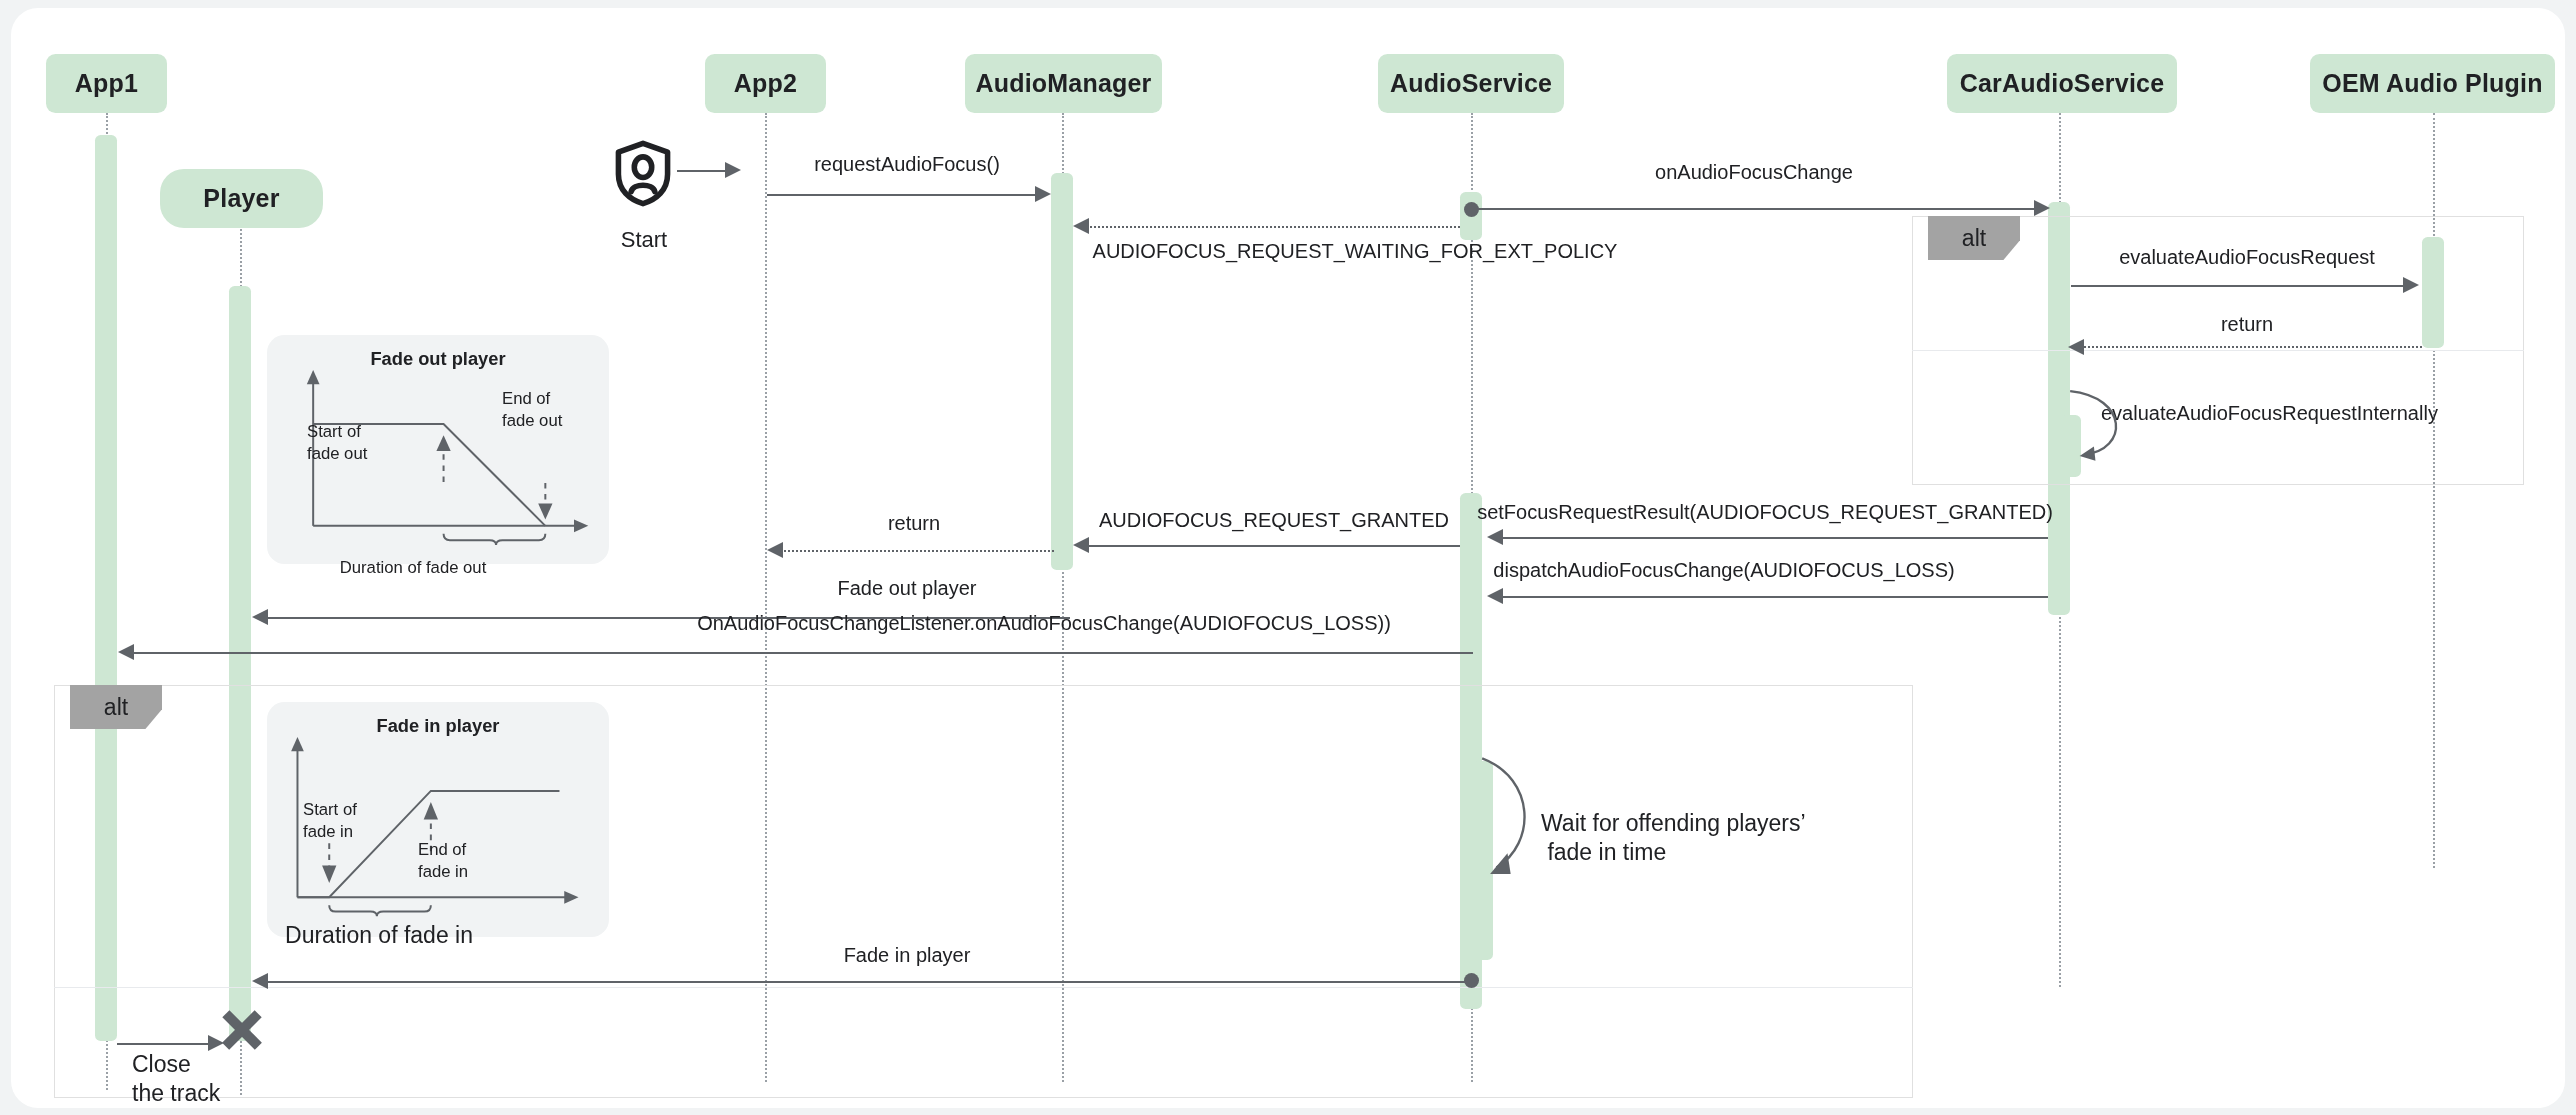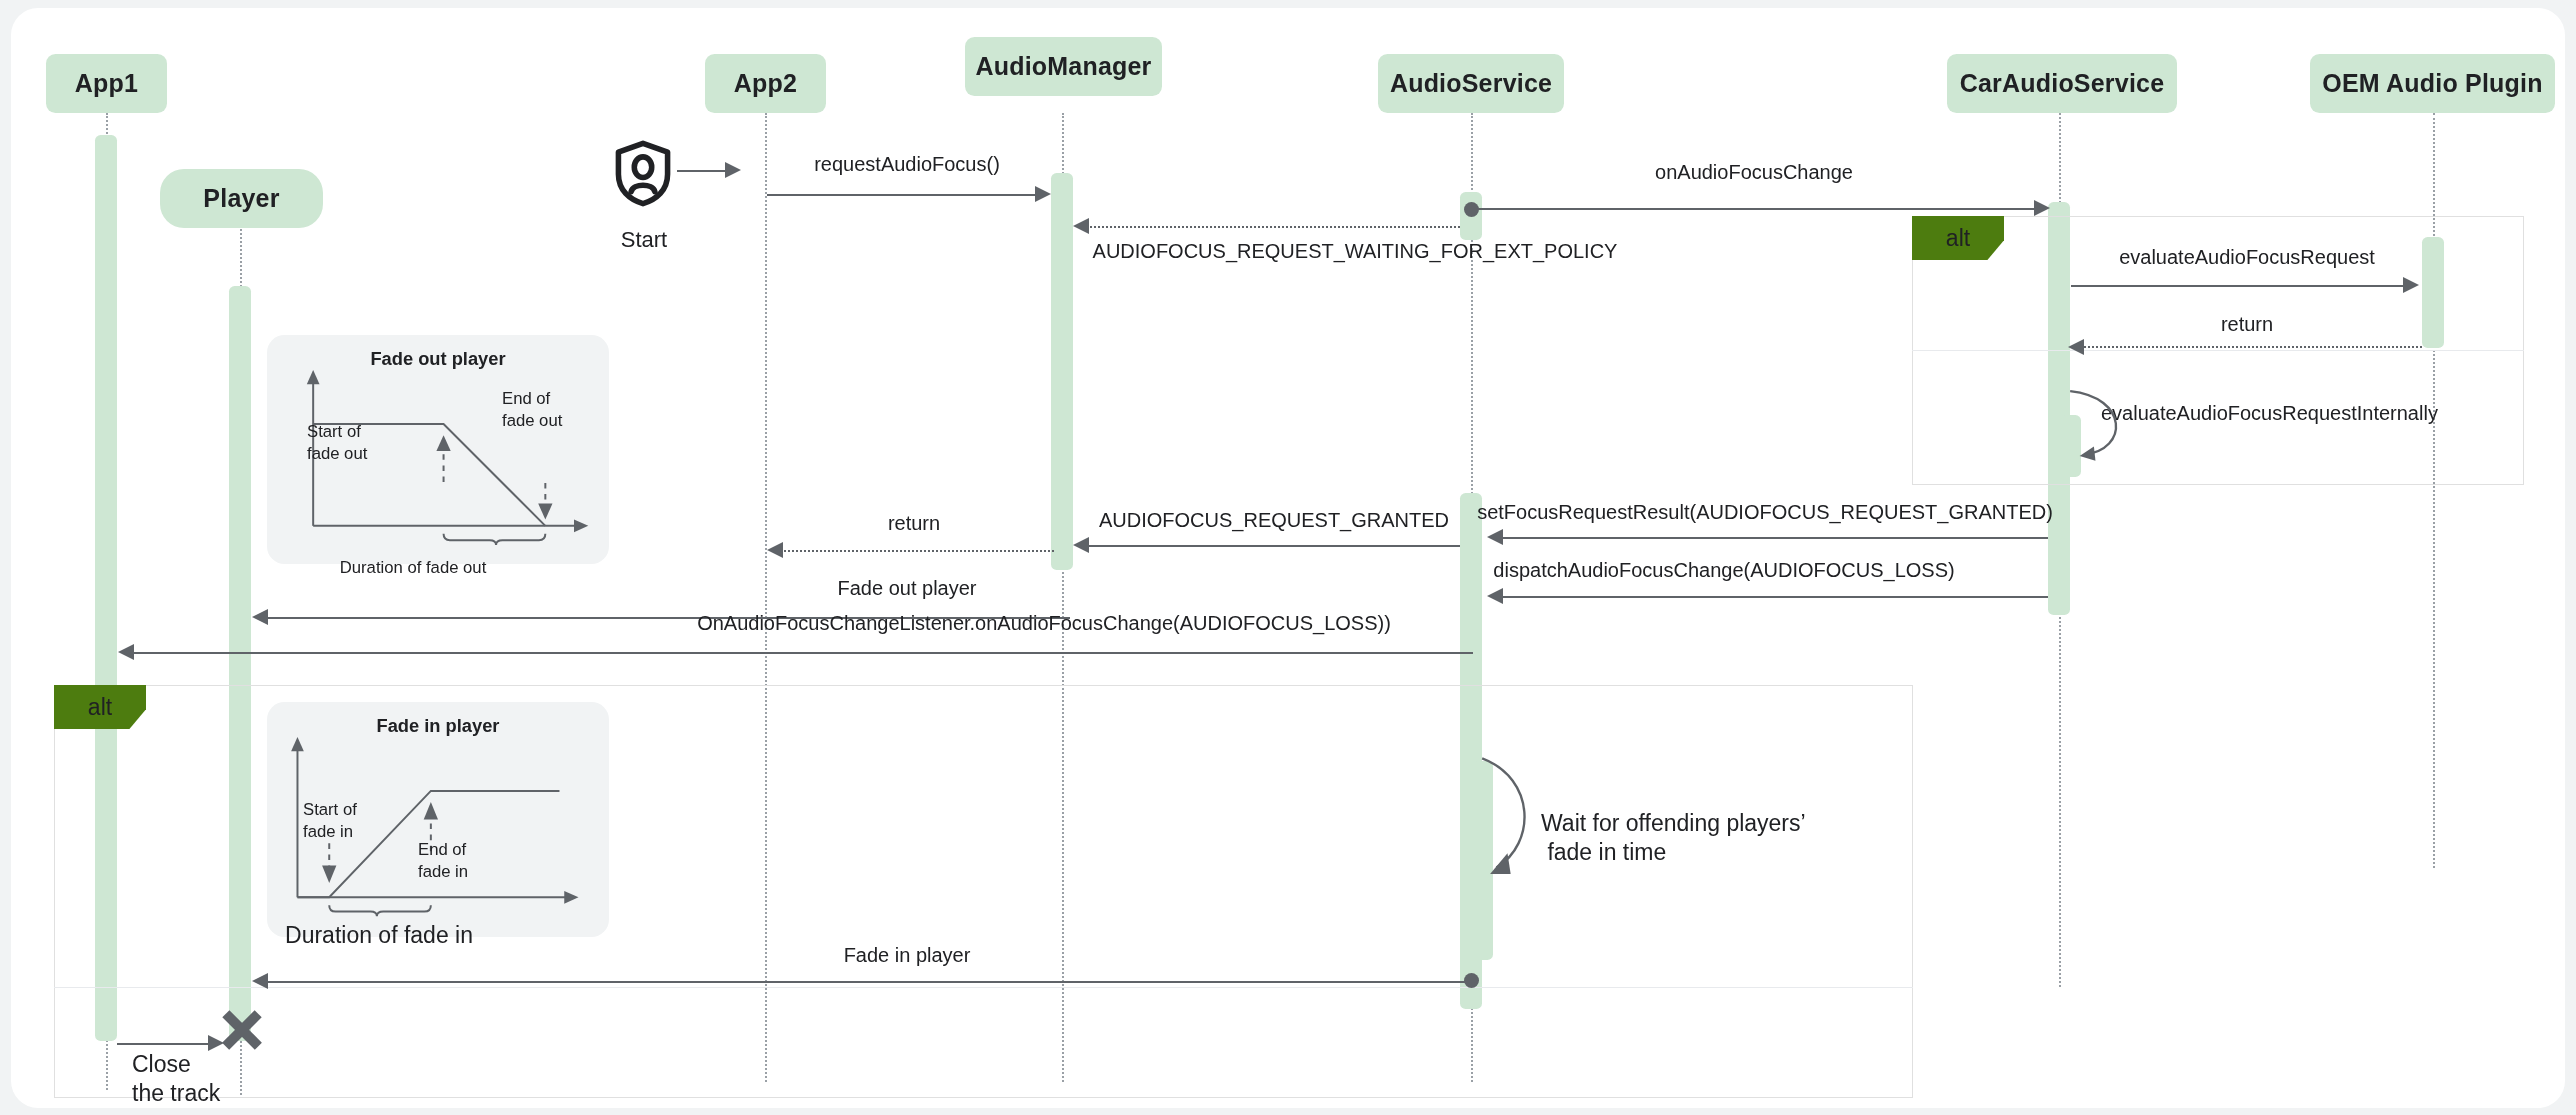--- a/index.html
+++ b/index.html
@@ -12,23 +12,23 @@
        font-size:25px;font-weight:700;color:#202124;letter-spacing:0.2px;white-space:nowrap;}
   .msgline{position:absolute;height:0;border-top:2.4px solid #5f6368;}
   .msgdot{position:absolute;height:0;border-top:2.4px dotted #5f6368;}
   .lbl{position:absolute;font-size:20px;color:#202124;white-space:nowrap;}
   .lbl.c{transform:translateX(-50%);text-align:center;}
   .arrowR,.arrowL{position:absolute;width:0;height:0;}
   .arrowR{border-top:8.7px solid transparent;border-bottom:8.7px solid transparent;border-left:16px solid #5f6368;}
   .arrowL{border-top:8.7px solid transparent;border-bottom:8.7px solid transparent;border-right:16px solid #5f6368;}
   .ball{position:absolute;width:15px;height:15px;border-radius:50%;background:#5f6368;}
   .frag{position:absolute;border:1.6px solid #e0e0e0;background:transparent;box-sizing:border-box;}
-  .fragtab{position:absolute;background:#4d7c0f;height:44px;display:flex;align-items:center;
+  .fragtab{position:absolute;background:#a3a3a3;height:44px;display:flex;align-items:center;
            justify-content:center;font-size:23px;color:#202124;
-           clip-path:polygon(0 0,100% 0,100% 55%,82% 100%,0 100%);}
+           clip-path:polygon(0 0,100% 0,100% 55%,82% 100%,0 100%);margin-left:16px;}
   .fragdiv{position:absolute;height:0;border-top:1.6px solid #e8eaed;}
   .inset{position:absolute;background:#f1f3f4;border-radius:17.5px;}
   .insettitle{position:absolute;width:100%;text-align:center;font-size:18.3px;font-weight:700;color:#202124;}
   .note{position:absolute;font-size:23px;color:#202124;line-height:1.28;white-space:pre;}
   .xmark{position:absolute;font-size:0;}
   .xmark i{position:absolute;left:0;top:0;width:46px;height:10.3px;background:#5f6368;display:block;}
   .xmark i:nth-child(1){transform:rotate(45deg);}
   .xmark i:nth-child(2){transform:rotate(-45deg);}
   .actorlbl{position:absolute;font-size:22px;color:#202124;text-align:center;transform:translateX(-50%);}
   svg{overflow:visible;}
@@ -59,21 +59,21 @@
 
   <div class="hdr" style="left:35px; top:46px; width:121px; height:59px;">
     <span>App1</span>
   </div>
   <div class="hdr" style="left:149px; top:161px; width:163px; height:59px;border-radius:24px;">
     <span>Player</span>
   </div>
   <div class="hdr" style="left:694px; top:46px; width:121px; height:59px;">
     <span>App2</span>
   </div>
-  <div class="hdr" style="left:954px;top:29px; width:197px; height:59px;">
+  <div class="hdr" style="left:954px;top:46px; width:197px; height:59px;">
     <span>AudioManager</span>
   </div>
   <div class="hdr" style="left:1367px;top:46px; width:186px; height:59px;">
     <span>AudioService</span>
   </div>
   <div class="hdr" style="left:1936px;top:46px; width:230px; height:59px;">
     <span>CarAudioService</span>
   </div>
   <div class="hdr" style="left:2299px;top:46px; width:245px; height:59px;justify-content:center;">
     <span>OEM Audio Plugin</span>

